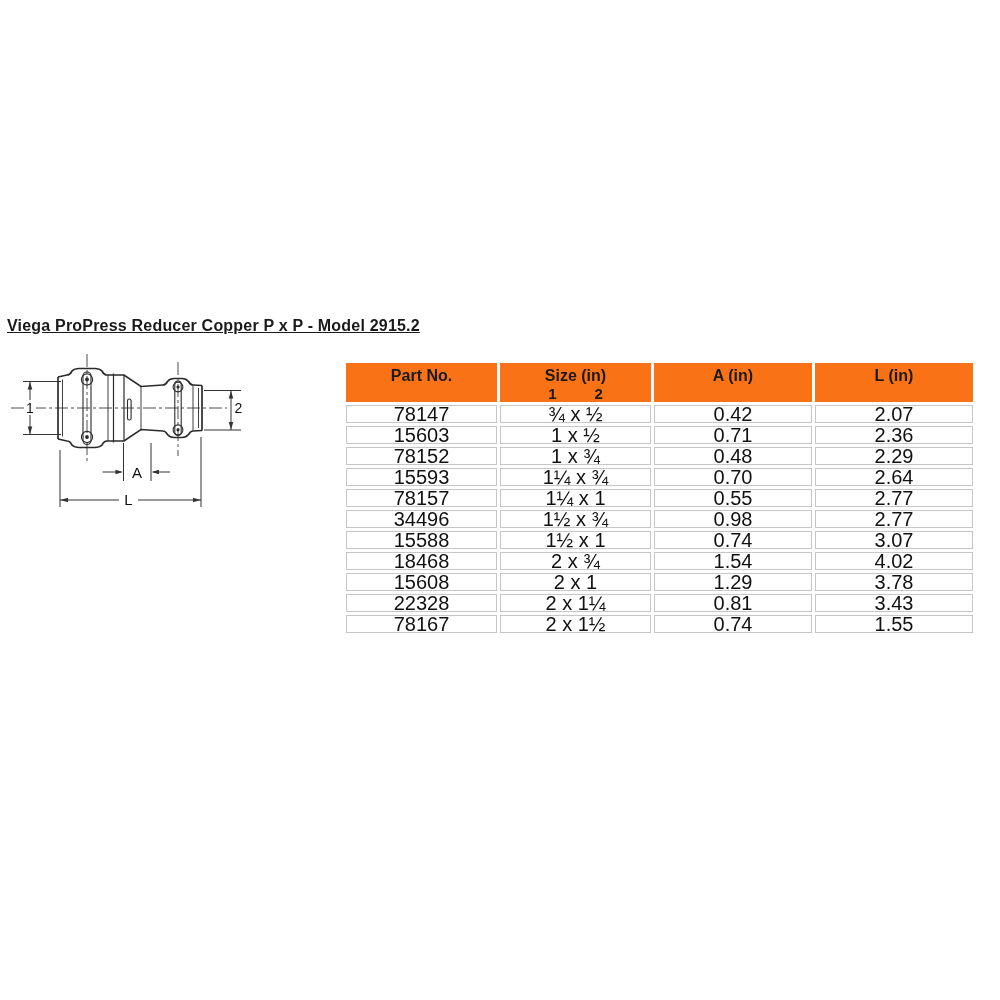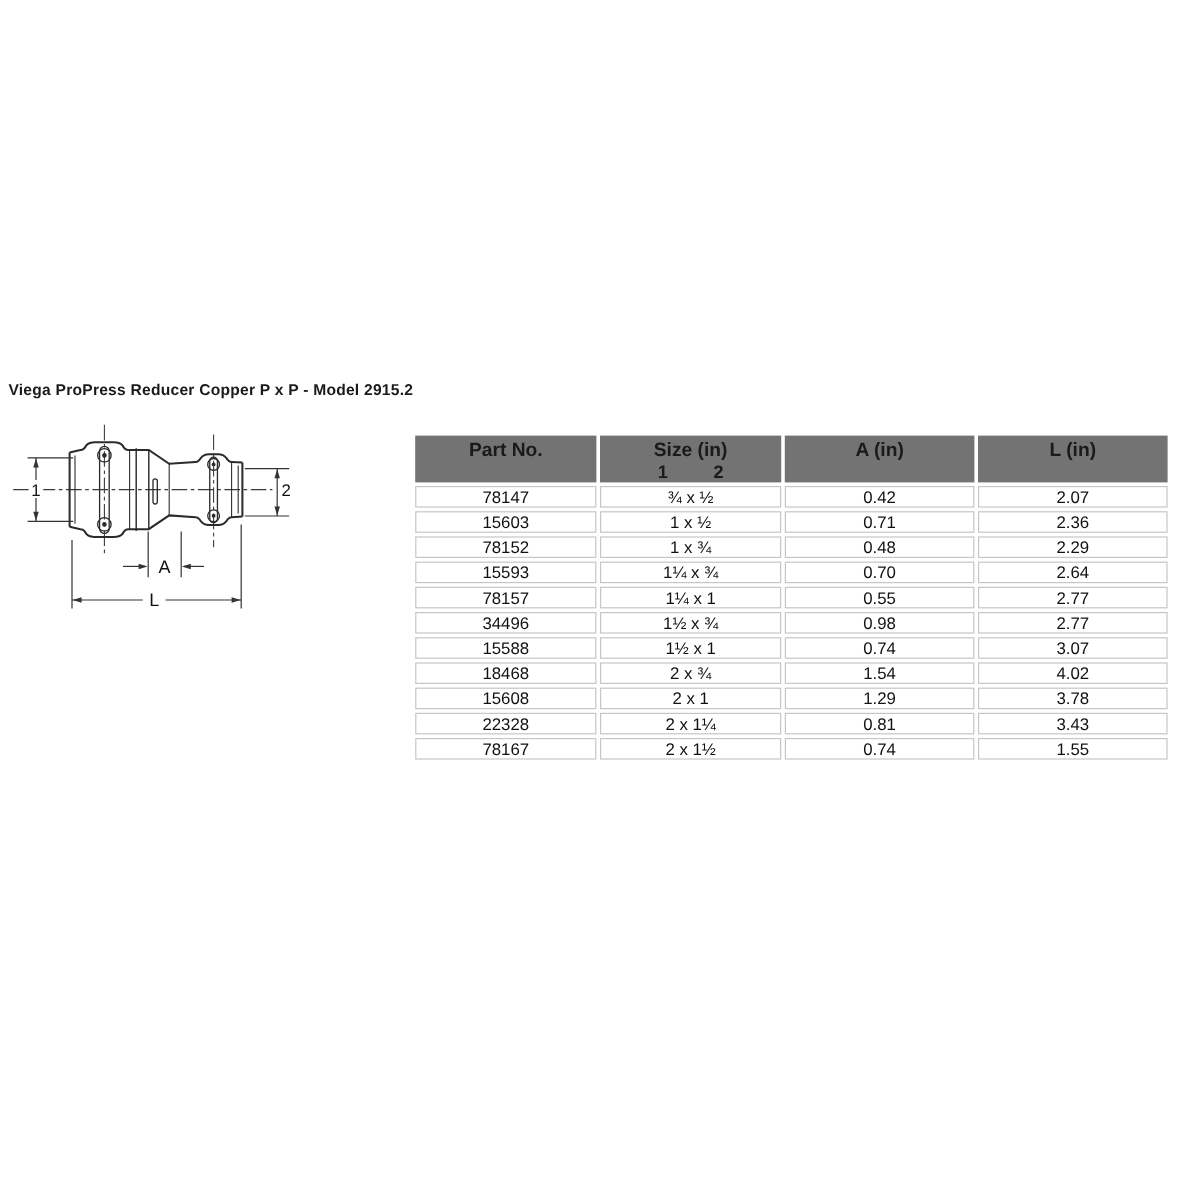--- a/index.html
+++ b/index.html
@@ -7,56 +7,57 @@
   body {
     width: 1000px; height: 1000px;
     position: relative;
     font-family: "Liberation Sans", "DejaVu Sans", sans-serif;
     color: #1a1a1a;
     overflow: hidden;
   }
   .page-title {
     position: absolute;
     left: 7px; top: 317px;
-    font-size: 13px;
+    font-size: 16px;
     font-weight: bold;
     color: #1a1a1a;
     letter-spacing: 0.2px;
+    text-decoration: underline;
   }
   .drawing-wrap {
     position: absolute;
     left: 0px; top: 340px;
     width: 330px; height: 190px;
   }
   .spec-table {
     position: absolute;
     left: 343px; top: 360px;
     border-collapse: separate;
     border-spacing: 3px 3px;
     table-layout: fixed;
     width: 633px;
     background: #ffffff;
   }
   .spec-table th {
-    background: #737373;
+    background: #f97316;
     height: 28px;
     vertical-align: top;
     padding-top: 4px;
     font-size: 16px;
     font-weight: bold;
     text-align: center;
     line-height: 18px;
   }
   .spec-table td {
     background: #ffffff;
     border: 1px solid #c6c6c6;
     height: 18px;
     text-align: center;
     vertical-align: middle;
-    font-size: 14px;
+    font-size: 20px;
     line-height: 16px;
     color: #111111;
   }
   .size-sub {
     display: flex;
     justify-content: center;
     gap: 38px;
     font-size: 15px;
     font-weight: bold;
     line-height: 17px;

